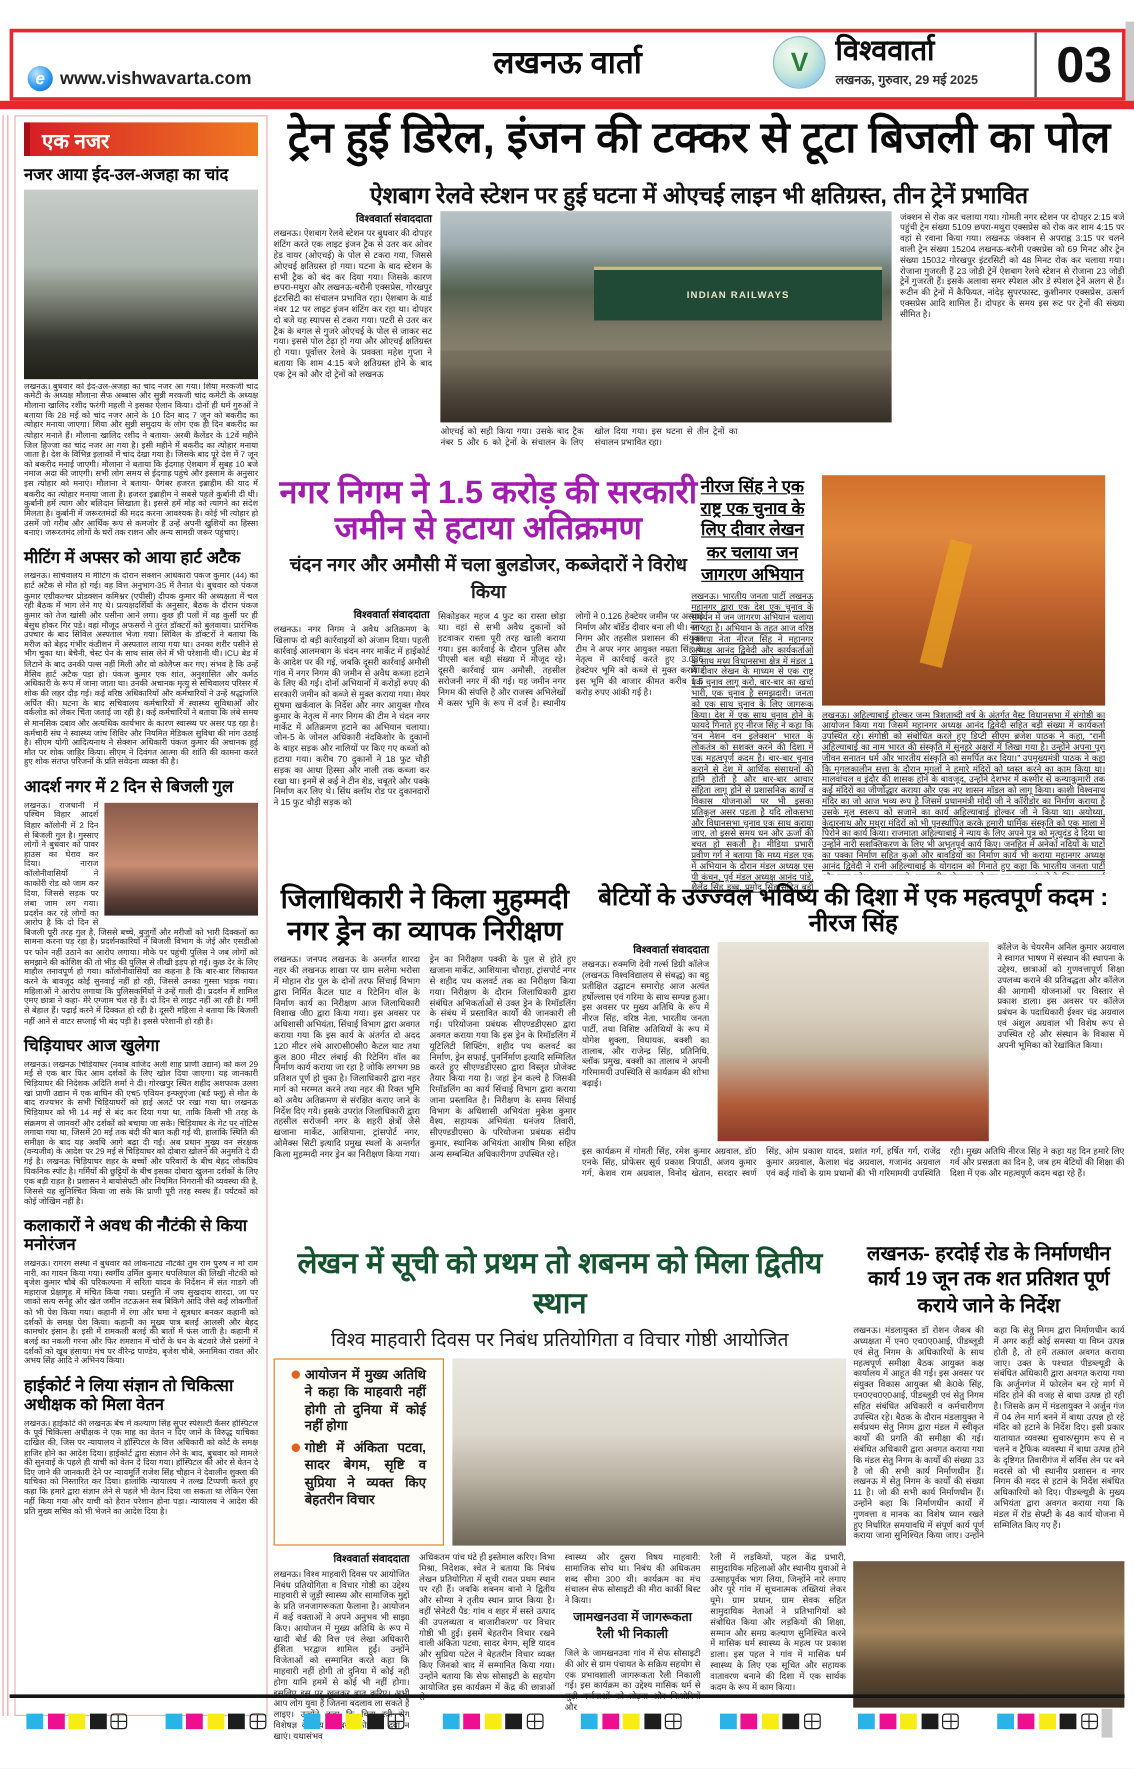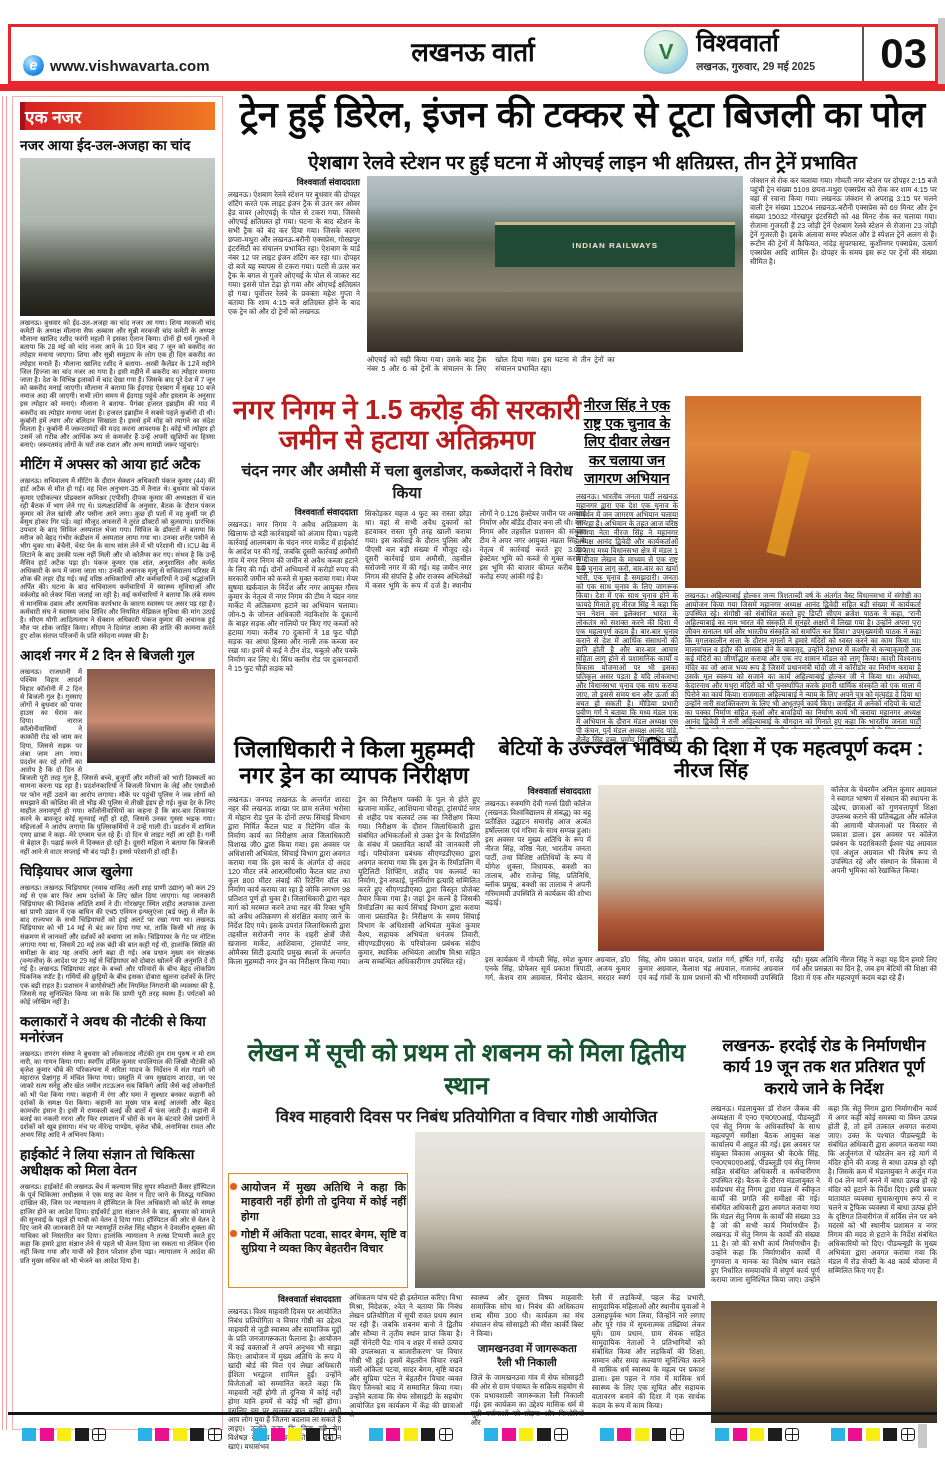--- a/index.html
+++ b/index.html
@@ -28,21 +28,21 @@
   .edge-left{position:absolute;left:2px;top:96px;width:3px;height:1334px;
         border-left:1.5px solid #f0a2a2;border-right:1.5px solid #f0a2a2;}
   
   .bt{font-size:7.2px;line-height:1.25;text-align:justify;color:#232323;overflow:hidden;}
   .byline{font-size:8.6px;font-weight:800;color:#0d0d0d;margin-bottom:2px;text-align:right;}
   .ph{background:#cfd4cc;position:relative;overflow:hidden;}
   
   .sidebar{position:absolute;left:12px;top:96px;width:211px;height:1334px;
         border:1.5px solid #f2b0b0;padding:5px 7px;box-sizing:border-box;overflow:hidden;background:#fff;}
   .eknazar{height:28px;background:linear-gradient(90deg,#d81f26,#ef7a22);border-left:5px solid #a80f16;
-        color:#fff;font-size:17px;font-weight:800;display:flex;align-items:center;}
+        color:#fff;font-size:17px;font-weight:800;display:flex;align-items:center;padding-left:10px;}
   .s-title{font-size:13.8px;font-weight:800;color:#0d0d0d;margin:8px 0 4px;line-height:1.15;}
   .s-body{font-size:6.8px;line-height:1.2;text-align:justify;color:#242424;overflow:hidden;}
   .ph-moon{width:100%;height:158px;margin:2px 0 3px;
         background:linear-gradient(180deg,#c6ccc8 0%,#aeb6b0 40%,#6f7468 62%,#33342d 80%,#202019);}
   .ph-bijli{float:right;width:128px;height:94px;margin:1px 0 3px 5px;
         background:linear-gradient(180deg,#8a5a4a 0%,#b07a62 35%,#c98d74 55%,#5c3f38 85%,#3a2a26);}
   
   .main{position:absolute;left:228px;top:96px;width:709px;height:1316px;}
   .lead-head{position:absolute;top:0;left:0;width:709px;text-align:center;
         font-size:36px;font-weight:800;line-height:1.05;color:#0a0a0a;}
@@ -57,21 +57,21 @@
         border-top:3px solid #c9b98a;display:flex;align-items:center;justify-content:center;}
   .train-label{color:#e8e2c8;font-size:8px;font-weight:800;letter-spacing:1px;}
   .crowd{position:absolute;left:0;bottom:0;width:100%;height:34%;
         background:linear-gradient(180deg,rgba(40,36,30,.15),rgba(35,30,25,.65));}
   .lead-cap{margin-top:3px;font-size:7.2px;line-height:1.25;text-align:justify;
         column-count:3;column-gap:9px;height:38px;overflow:hidden;}
   .lead-c3{flex:1;}
   .lead-c3 .bt{height:216px;}
   
   .row2-left{position:absolute;top:300px;left:0;width:358px;height:340px;}
-  .nn-head{font-size:27px;font-weight:800;text-align:center;line-height:1.1;color:#b91c1c;}
+  .nn-head{font-size:27px;font-weight:800;text-align:center;line-height:1.1;color:#a21caf;}
   .nn-sub{font-size:15.5px;font-weight:700;text-align:center;margin:4px 0 3px;}
   .nn-body{display:flex;gap:7px;height:242px;}
   .nn-c1{width:130px;flex:0 0 auto;}
   .nn-c1 .bt{height:228px;}
   .nn-right{flex:1;display:flex;}
   .ph-demo{height:128px;background:linear-gradient(180deg,#5d7a4c 0%,#79885e 30%,#99916f 55%,#b1a687 75%,#c4b795);}
   .nn-cols{column-count:2;column-gap:8px;margin-top:3px;height:106px;}
   .row2-right{position:absolute;top:300px;left:348px;width:345px;height:340px;display:flex;gap:7px;text-decoration:underline;}
   .nj-left{width:102px;flex:0 0 auto;}
   .nj-head{font-size:14px;font-weight:800;text-align:center;line-height:1.3;margin-bottom:5px;color:#0a0a0a;}
@@ -89,24 +89,24 @@
   .btn-top{display:flex;gap:7px;margin-top:4px;height:166px;}
   .btn-cl{width:106px;flex:0 0 auto;}
   .btn-cl .bt{height:150px;}
   .ph-ribbon{flex:1;background:linear-gradient(180deg,#e9e3d8 0%,#d9d0c0 35%,#c4b7a2 55%,#b05a38 82%,#8a3a28);}
   .btn-cr{width:106px;flex:0 0 auto;}
   .btn-cr .bt{height:166px;}
   .btn-below{column-count:3;column-gap:8px;margin-top:4px;height:96px;}
   
   .row4-left{position:absolute;top:939px;left:0;width:477px;height:377px;}
   .lk-head{font-size:24.5px;font-weight:800;text-align:center;color:#14532d;}
-  .lk-sub{font-size:16px;font-weight:700;text-align:center;margin:4px 0 5px;}
+  .lk-sub{font-size:16px;font-weight:400;text-align:center;margin:4px 0 5px;}
   .lk-mid{display:flex;gap:7px;height:156px;}
-  .bullet-box{width:180px;flex:0 0 auto;border:1.5px solid #e2862a;background:#fffdf7;
-        padding:6px 1px 4px;box-sizing:border-box;margin-top:41px;}
+  .bullet-box{width:142px;flex:0 0 auto;border:1.5px solid #e2862a;background:#fffdf7;
+        padding:6px 14px 4px;box-sizing:border-box;}
   .bullet{font-size:11px;font-weight:700;line-height:1.3;color:#1a1a1a;text-align:justify;
         padding-left:11px;position:relative;margin-bottom:4px;}
   .bullet::before{content:"";position:absolute;left:0;top:3px;width:7px;height:7px;border-radius:50%;background:#e2601e;}
   .ph-women{flex:1;background:linear-gradient(180deg,#e9e7e0 0%,#dcd8cd 40%,#bdb5a6 62%,#948c7c 82%,#6e675a);}
   .lk-cols{display:flex;gap:8px;margin-top:5px;height:178px;}
   .lk-col{flex:1;}
   .lk-col .bt{height:100%;}
   .rally-head{font-size:10.5px;font-weight:800;text-align:center;line-height:1.3;margin:4px 0;}
   .rh-wrap .bt{height:auto;}
   

